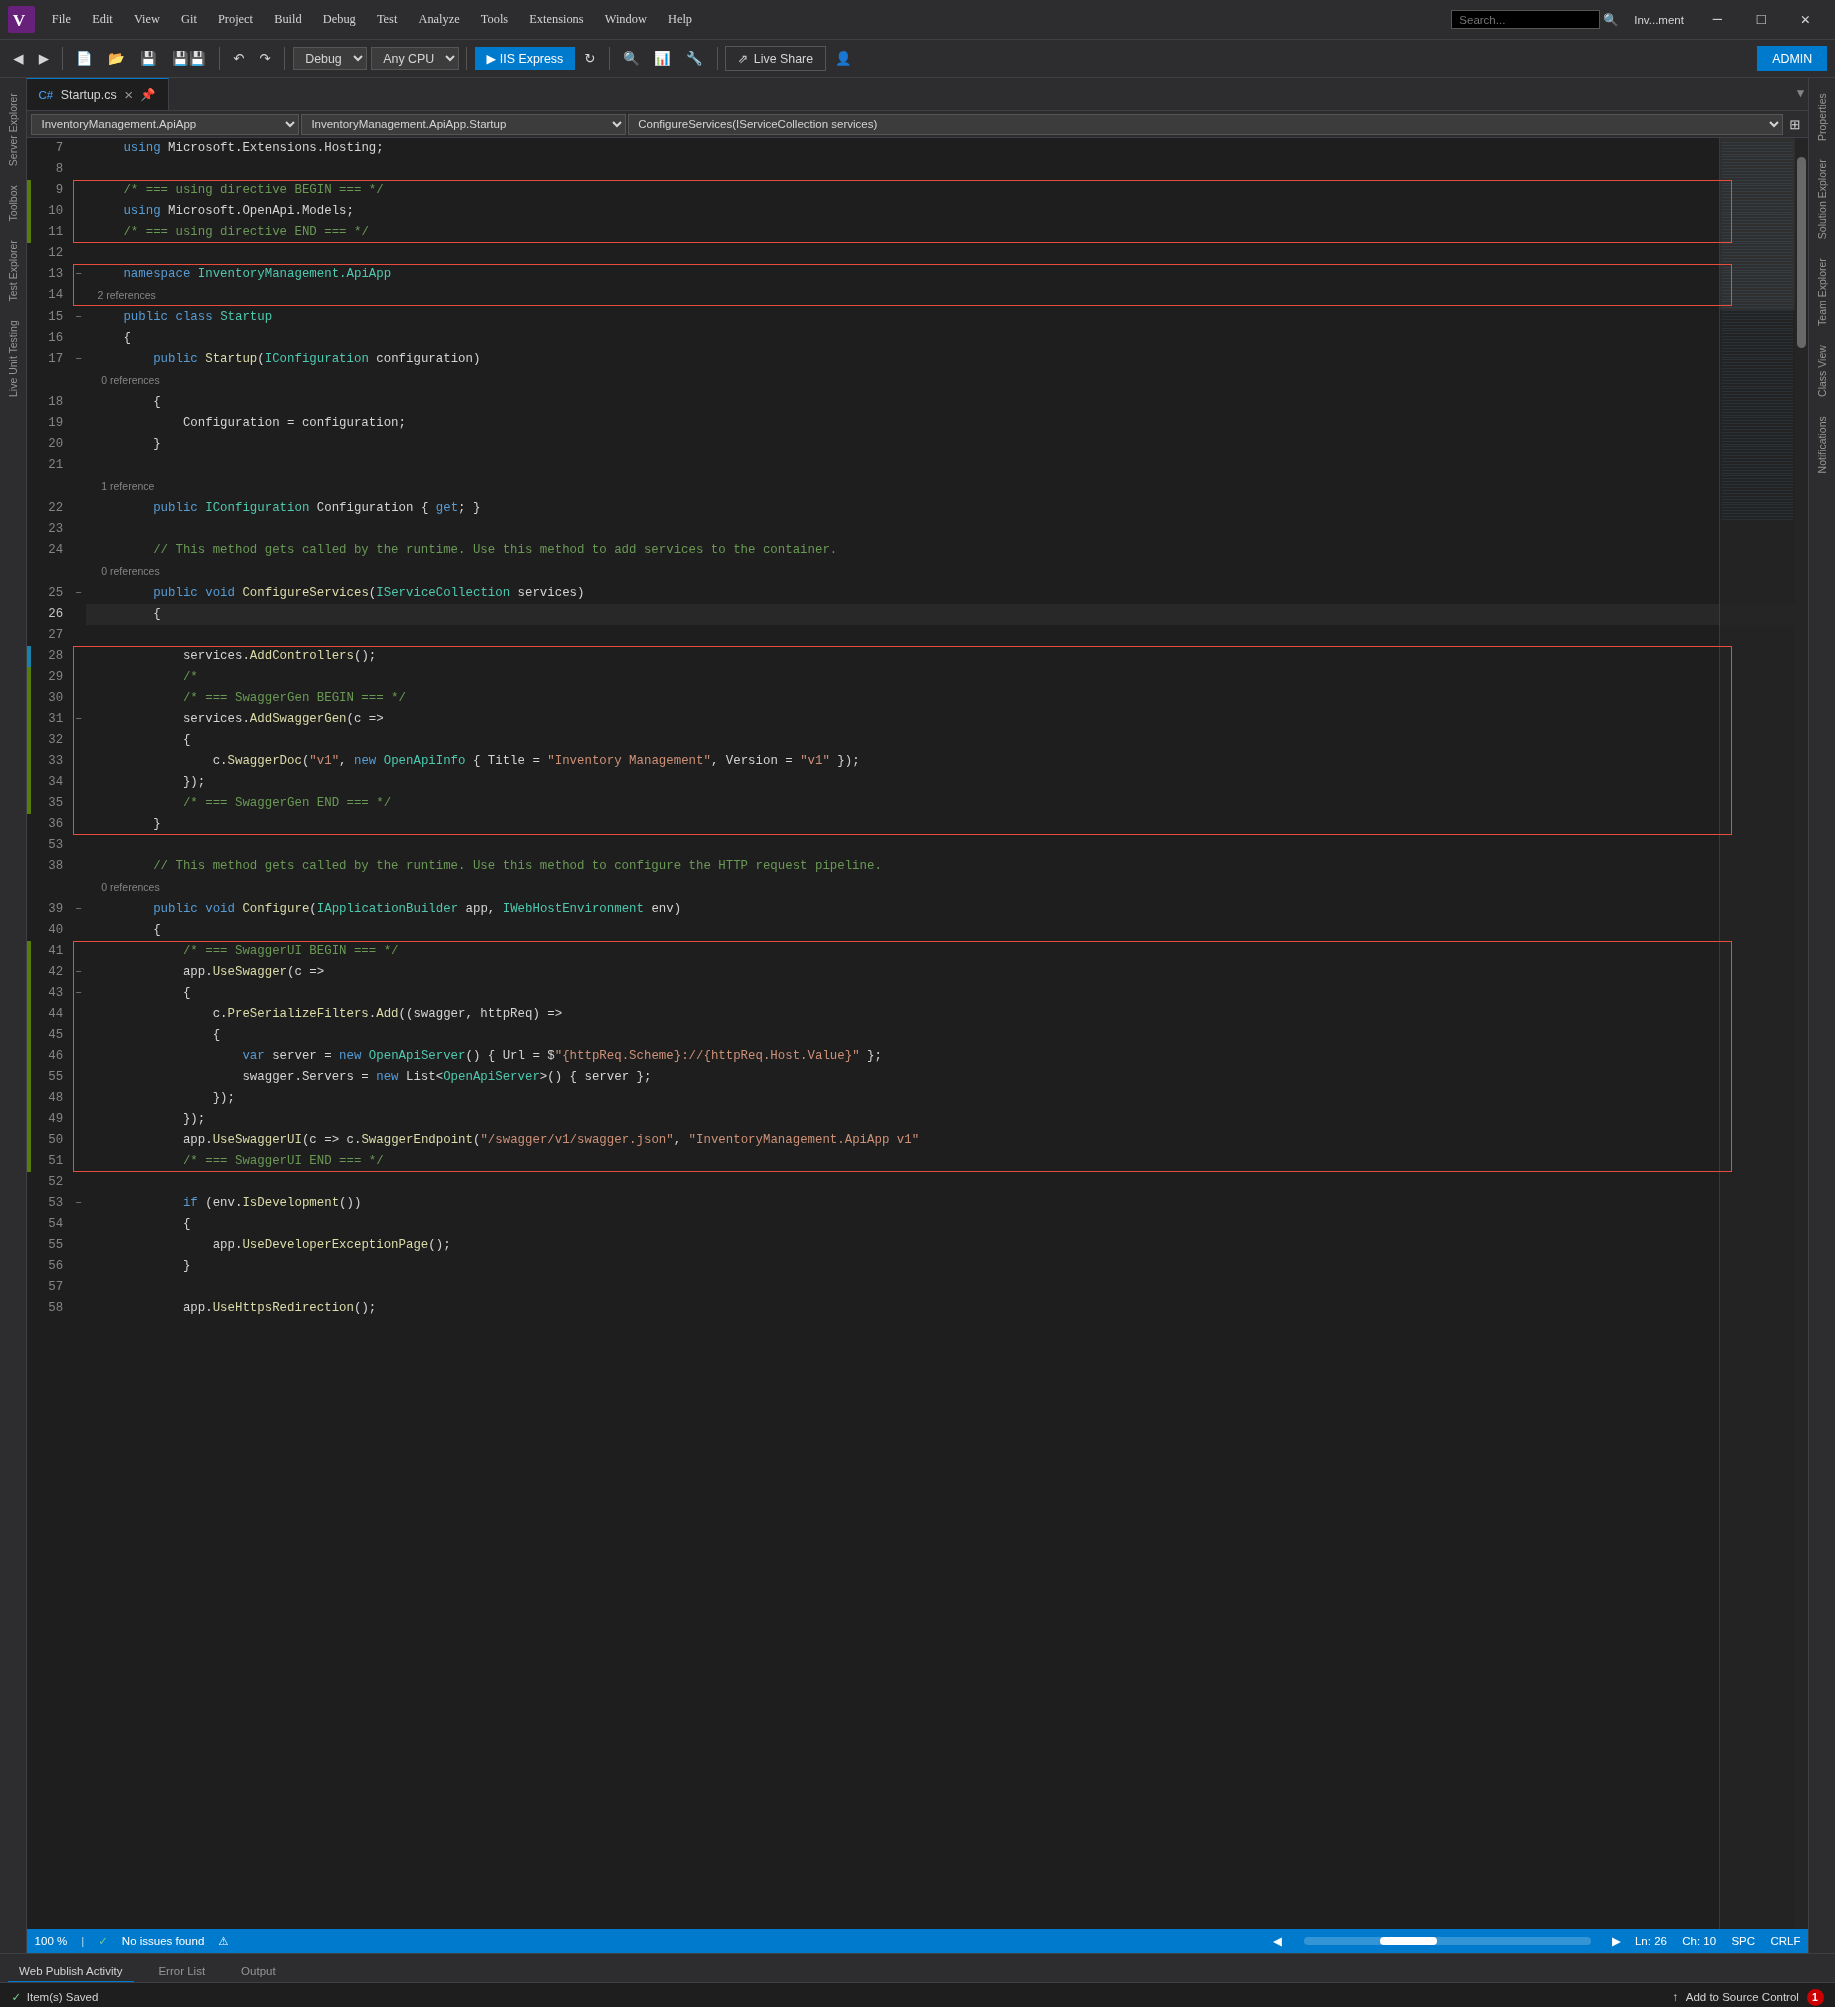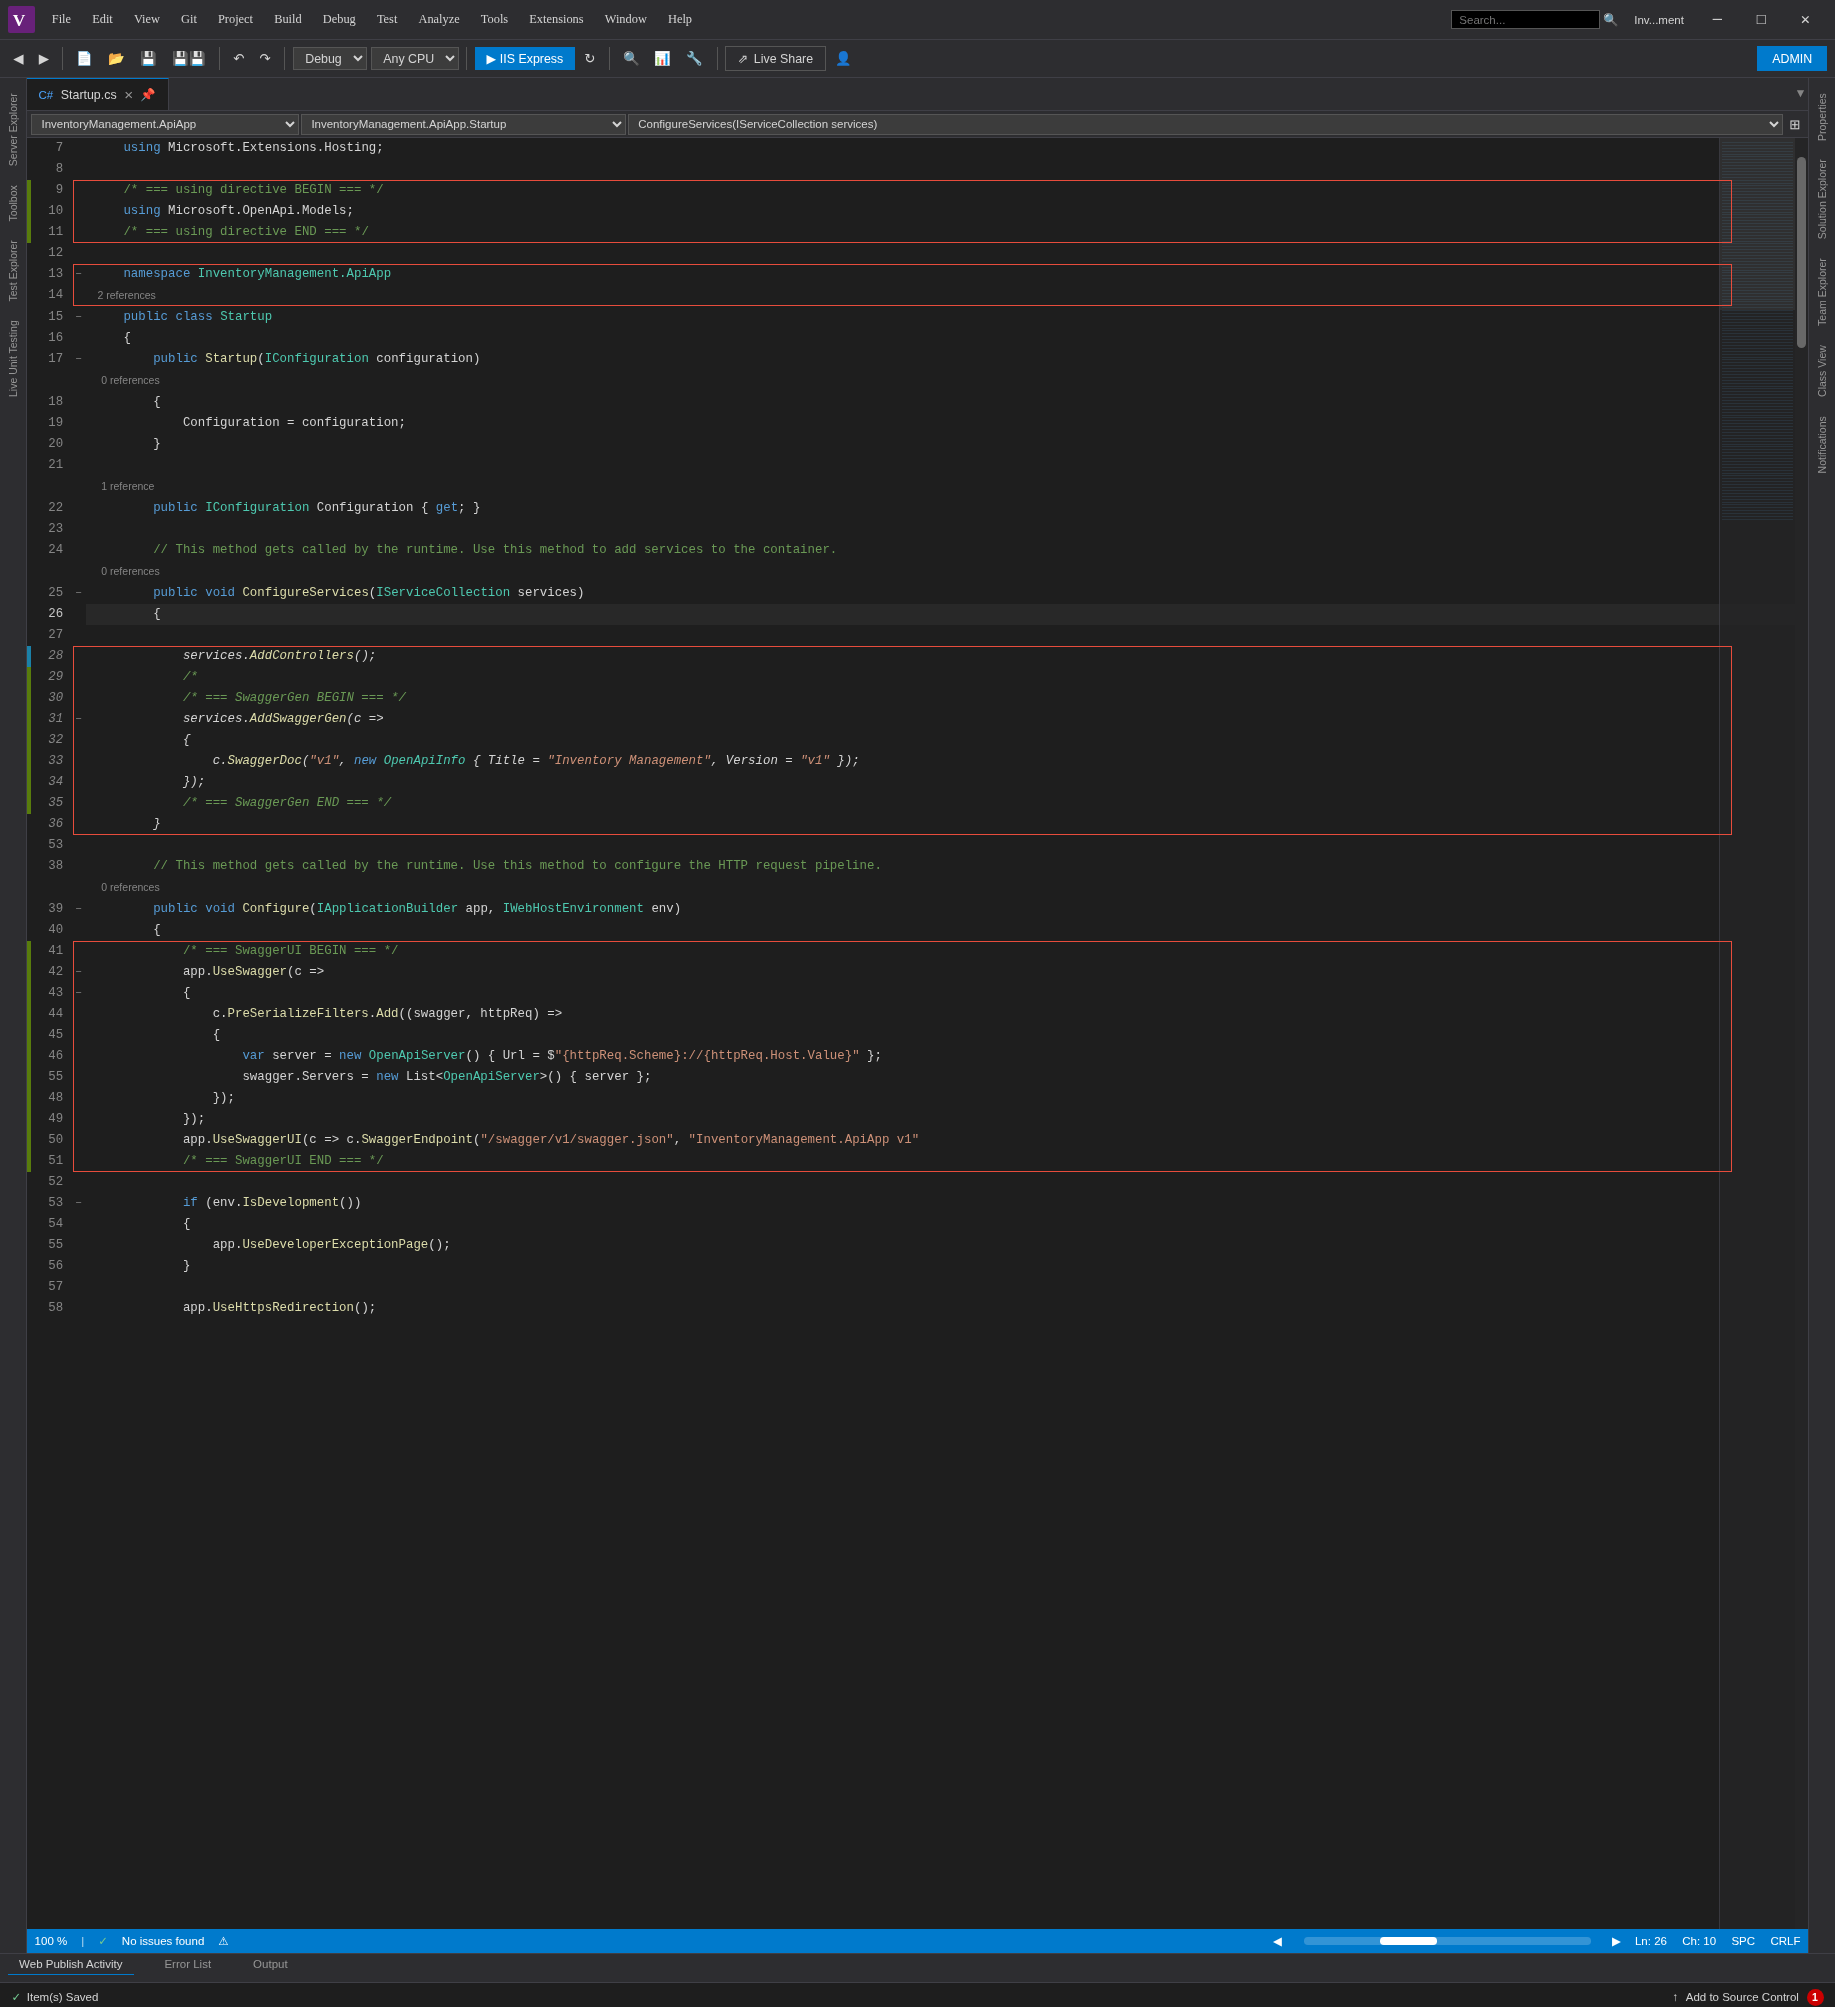--- a/index.html
+++ b/index.html
@@ -292,23 +292,23 @@
       margin-left: auto;
       display: flex;
       gap: 15.3px;
     }
 
     
     .bottom-tabs {
       background: #2d2d30;
       height: 29px;
       display: flex;
-      align-items: flex-start;
+      align-items: flex-end;
       padding: 0 7.6px;
-      gap: 19px;
+      gap: 13px;
       border-top: 1px solid #3f3f46;
     }
     .bottom-tab {
       padding: 3.8px 11.5px;
       font-size: 11.5px;
       font-family: 'Segoe UI', sans-serif;
       color: #969696;
       cursor: pointer;
       border-bottom: 1.9px solid transparent;
     }
@@ -683,21 +683,21 @@
           <div class="collapse-icon"></div>
           <div class="code-text" style="background:#282828;"><span class="plain">        {</span></div>
         </div>
         <div class="line-container">
           <div class="git-bar none"></div>
           <div class="line-num">27</div>
           <div class="collapse-icon"></div>
           <div class="code-text"></div>
         </div>
 
-        <div style="position:relative;font-style:italic;">
+        <div style="position:relative;">
           <div style="border: 1.9px solid #e74c3c; position:absolute; top:0; left:46px; right:76px; height:189px; pointer-events:none; z-index:5;"></div>
 
           <div class="line-container">
             <div class="git-bar modified"></div>
             <div class="line-num">28</div>
             <div class="collapse-icon"></div>
             <div class="code-text"><span class="plain">            services.</span><span class="method">AddControllers</span><span class="plain">();</span></div>
           </div>
           <div class="line-container">
             <div class="git-bar added"></div>

